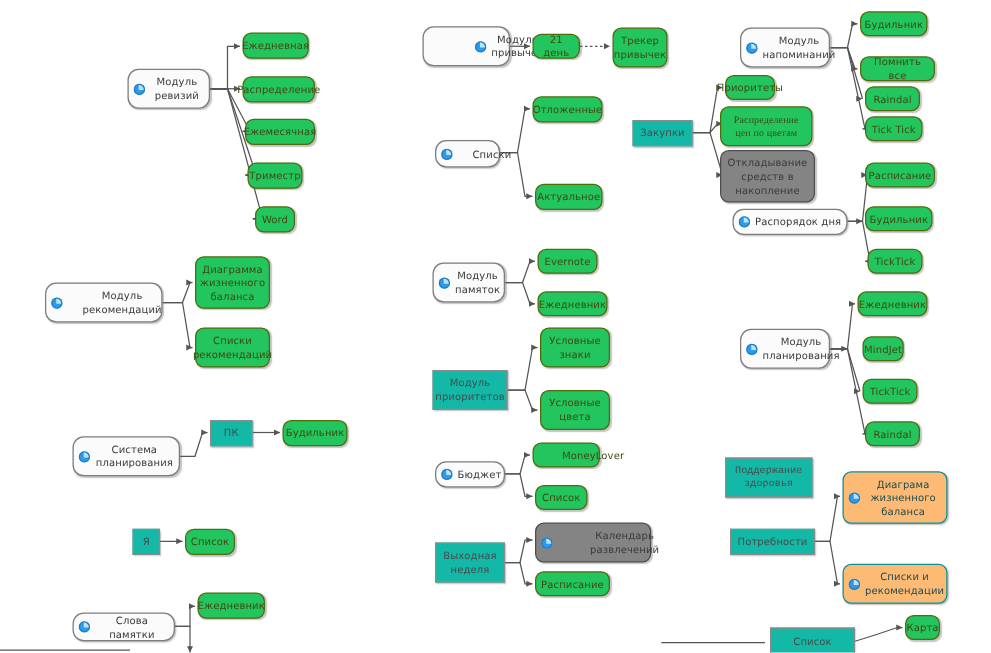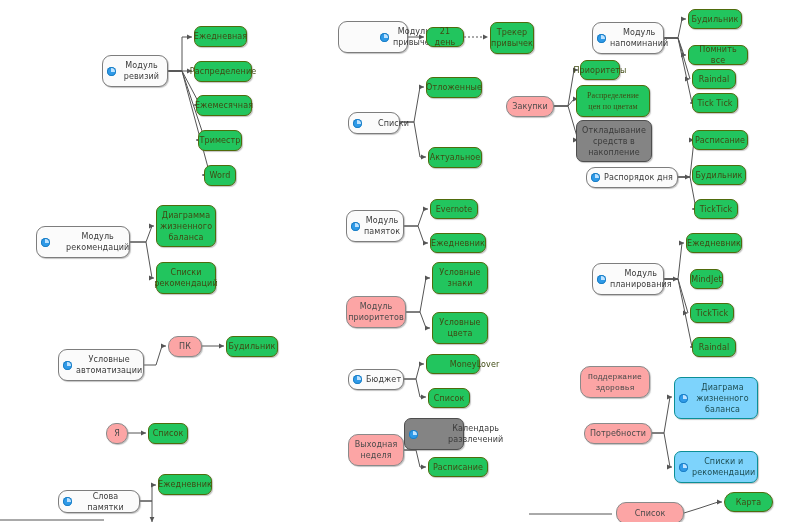--- a/index.html
+++ b/index.html
@@ -17,30 +17,30 @@
     padding:2px 4px;
     border:1px solid #5a5a5a;
     box-shadow:1px 1px 1px rgba(120,120,120,.45);
     letter-spacing:.1px;
   }
   .node .lbl{display:block;}
   .node.root{
     background:#fbfbfb;color:#3a3a3a;border-color:#7d7d7d;border-radius:9px;
   }
   .node.plain{
-    background:#fca5a5;color:#4a4a4a;border-color:#8a8a8a;border-radius:10px;
+    background:#14b8a6;color:#4a4a4a;border-color:#8a8a8a;border-radius:0;
   }
   .node.green{
     background:#22c55e;color:#3f4a12;border-color:#4f6b0c;
   }
   .node.gray{
     background:#848484;color:#3b3b3b;border-color:#4e4e4e;
   }
   .node.cyan{
-    background:#7dd3fc;color:#1d4d52;border-color:#0b8f96;
+    background:#fdba74;color:#1d4d52;border-color:#0b8f96;
   }
   .ico{
     width:9px;height:9px;border-radius:50%;
     margin-right:4px;flex:0 0 9px;
     background:#2f9ae8;position:relative;
     box-shadow:inset 0 0 0 1px #1c7ec4;
   }
   .ico::after{
     content:"";position:absolute;left:4px;top:1px;
     width:4px;height:4px;background:#bfe3ff;
@@ -150,21 +150,21 @@
   </div>
   <div class="node green" style="left:156px;top:205px;width:60px;height:42px;">
     <span class="lbl">Диаграмма жизненного баланса</span>
   </div>
   <div class="node green" style="left:156px;top:262px;width:60px;height:32px;">
     <span class="lbl">Списки рекомендаций</span>
   </div>
 
   <div class="node root withicon" style="left:58px;top:349px;width:86px;height:32px;">
     <span class="ico"></span>
-    <span class="lbl">Условные автоматизации</span>
+    <span class="lbl">Система планирования</span>
   </div>
   <div class="node plain" style="left:168px;top:336px;width:34px;height:21px;">
     <span class="lbl">ПК</span>
   </div>
   <div class="node green" style="left:226px;top:336px;width:52px;height:21px;">
     <span class="lbl">Будильник</span>
   </div>
 
   <div class="node plain" style="left:106px;top:423px;width:22px;height:21px;">
     <span class="lbl">Я</span>
@@ -244,21 +244,21 @@
   <div class="node green" style="left:426px;top:354px;width:54px;height:20px;padding-left:47px;">
     <span class="lbl">MoneyLover</span>
   </div>
   <div class="node green" style="left:428px;top:388px;width:42px;height:20px;">
     <span class="lbl">Список</span>
   </div>
 
   <div class="node plain" style="left:348px;top:434px;width:56px;height:32px;">
     <span class="lbl">Выходная неделя</span>
   </div>
-  <div class="node gray withicon" style="left:404px;top:418px;width:60px;height:32px;gap:26px;">
+  <div class="node gray withicon" style="left:428px;top:418px;width:93px;height:32px;gap:26px;">
     <span class="ico"></span>
     <span class="lbl">Календарь развлечений</span>
   </div>
   <div class="node green" style="left:428px;top:457px;width:60px;height:20px;">
     <span class="lbl">Расписание</span>
   </div>
 
   <div class="node root withicon" style="left:592px;top:22px;width:72px;height:32px;">
     <span class="ico"></span>
     <span class="lbl">Модуль напоминаний</span>
@@ -318,17 +318,17 @@
     <span class="lbl">Диаграма жизненного баланса</span>
   </div>
   <div class="node cyan withicon" style="left:674px;top:451px;width:84px;height:32px;">
     <span class="ico"></span>
     <span class="lbl">Списки и рекомендации</span>
   </div>
 
   <div class="node plain" style="left:616px;top:502px;width:68px;height:22px;">
     <span class="lbl">Список</span>
   </div>
-  <div class="node green" style="left:724px;top:492px;width:49px;height:20px;border-radius:10px;">
+  <div class="node green" style="left:724px;top:492px;width:28px;height:20px;">
     <span class="lbl">Карта</span>
   </div>
 
 </div>
 
 </body></html>

